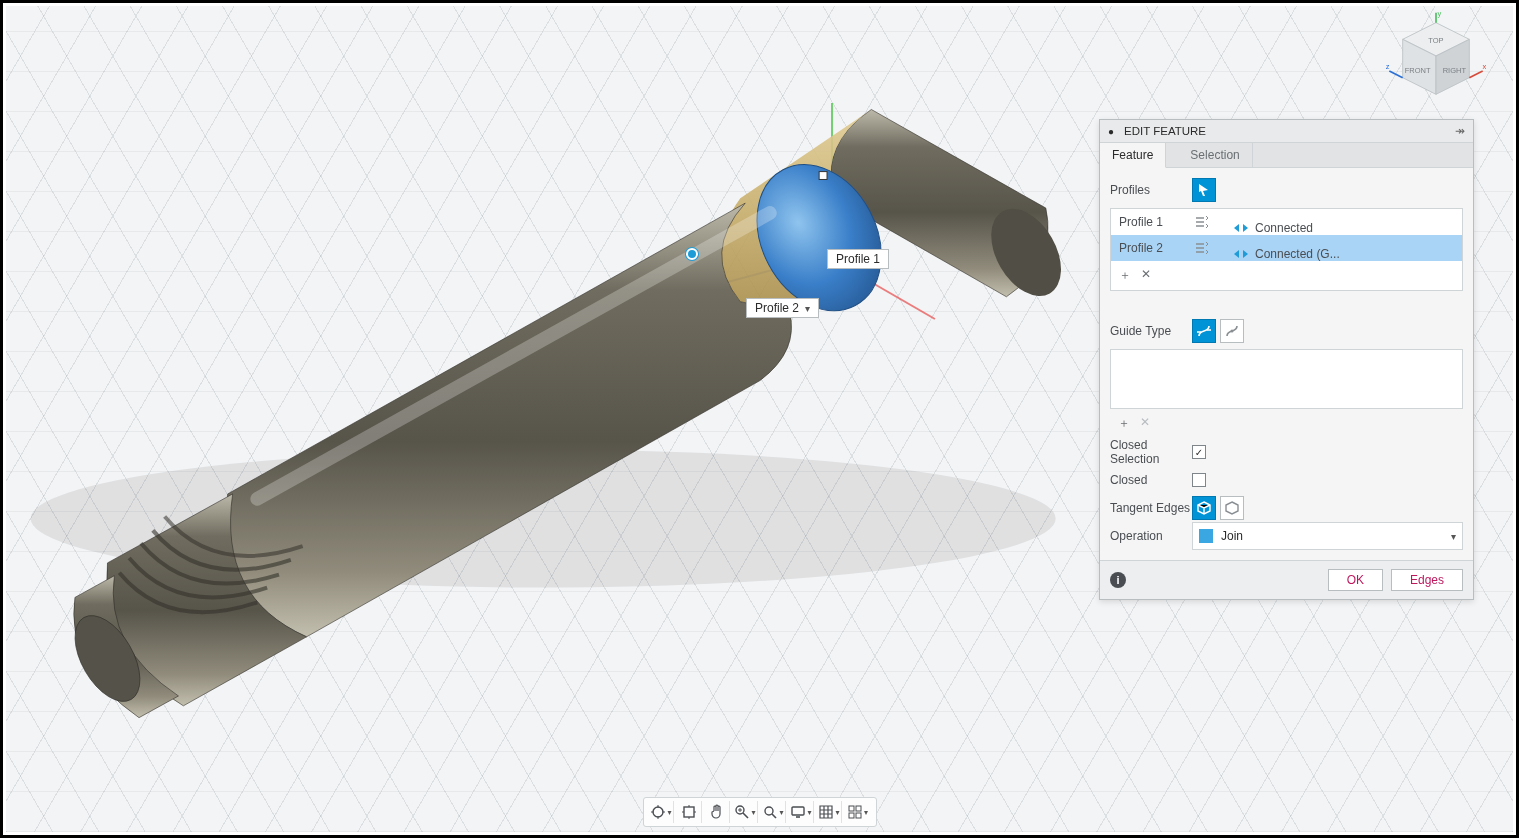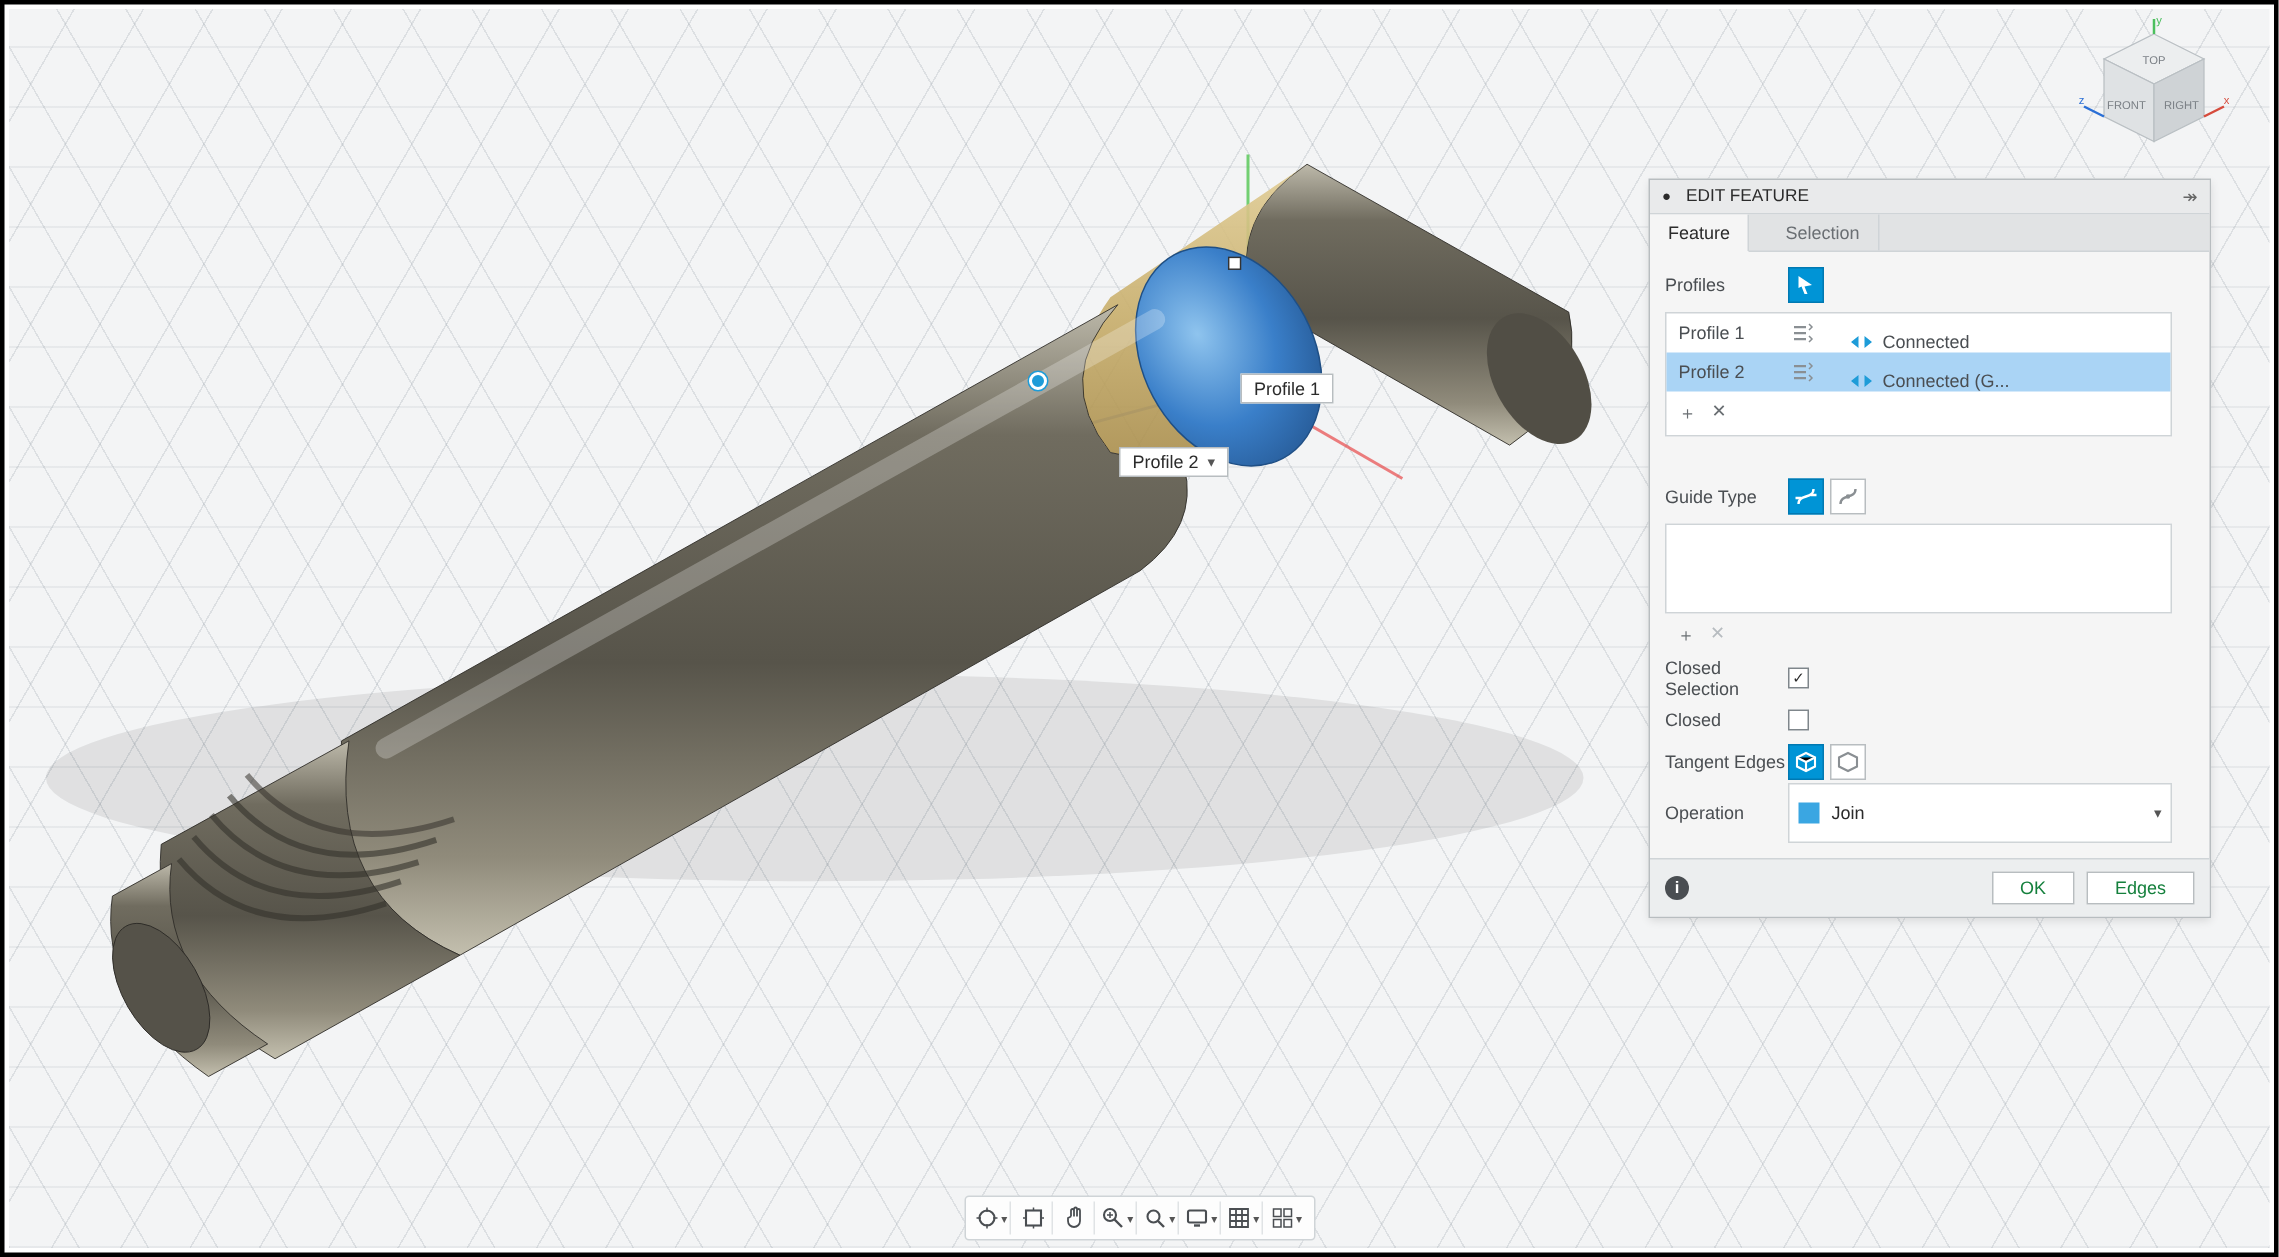--- a/index.html
+++ b/index.html
@@ -66,21 +66,21 @@
     padding: 4px 8px; background: #e9eaeb; border-bottom: 1px solid #cfd4d7;
     font-size: 11.5px; cursor: move;
   }
   .panel-title .pin { margin-left: auto; font-size: 12px; color: #666; }
   .panel-title .collapse-icon { font-size: 10px; display: inline-block; width: 10px; }
 
   .tabs { display: flex; border-bottom: 1px solid #cfd4d7; background: #e1e3e4; gap: 12px; }
   .tab { padding: 5px 12px; font-size: 12px; color: #6a6f73; border-right: 1px solid #cfd4d7; }
   .tab.active { background: #f5f5f5; color: #2b2b2b; border-bottom: 1px solid #f5f5f5; margin-bottom: -1px; }
 
-  .panel-body { padding: 8px 25px 10px 10px; }
+  .panel-body { padding: 8px 10px 10px 10px; }
   .row { display: flex; align-items: center; min-height: 28px; }
   .row-label { width: 82px; color: #4a4e52; }
 
   .pick-btn, .toggle-btn {
     width: 24px; height: 24px; display: inline-flex; align-items: center; justify-content: center;
     border: 1px solid #b8bdc0; background: #fff; color: #666; margin-right: 4px;
   }
   .pick-btn.active, .toggle-btn.active { background: #0094d6; border-color: #0079b2; color: #fff; }
   .toggle-btn.plain { background: #fff; color: #666; }
 
@@ -95,27 +95,27 @@
   .plist-row .status svg { flex: 0 0 auto; }
 
   .list-actions { display: flex; gap: 10px; padding: 6px 8px; color: #6a6f73; }
   .list-actions .disabled { color: #b7bcc0; }
 
   .rails-box { border: 1px solid #cfd4d7; background: #fff; height: 60px; margin-top: 4px; }
 
   .checkbox { width: 14px; height: 14px; border: 1px solid #7f868b; background: #fff; display: inline-flex; align-items: center; justify-content: center; font-size: 10px; color: #2b2b2b; }
   .checkbox.checked::after { content: "✓"; }
 
-  .select { flex: 1; display: flex; align-items: center; gap: 8px; background: #fff; border: 1px solid #cfd4d7; height: 40px; padding: 0 6px; }
+  .select { flex: 1; display: flex; align-items: center; gap: 8px; background: #fff; border: 1px solid #cfd4d7; height: 28px; padding: 0 6px; }
   .select .op-icon { width: 14px; height: 14px; background: #3aa6e2; display: inline-block; }
   .select .sel-caret { margin-left: auto; color: #555; font-size: 10px; }
 
   .panel-footer { display: flex; align-items: center; padding: 8px 10px; border-top: 1px solid #cfd4d7; background: #eceeef; }
   .info-icon { width: 16px; height: 16px; border-radius: 50%; background: #4a4e52; color: #fff; font-size: 11px; display: flex; align-items: center; justify-content: center; font-weight: bold; }
-  .btn { margin-left: 8px; padding: 3px 18px; background: #fff; border: 1px solid #b8bdc0; font-size: 12px; color: #15803d; }
+  .btn { margin-left: 8px; padding: 3px 18px; background: #fff; border: 1px solid #b8bdc0; font-size: 12px; color: #be185d; }
   .spacer { flex: 1; }
 
   .cursor-arrow { position: absolute; width: 14px; height: 18px; color: #000; }
 </style>
 </head>
 <body>
 
 <div class="frame">
   <div class="grid"></div>
 

